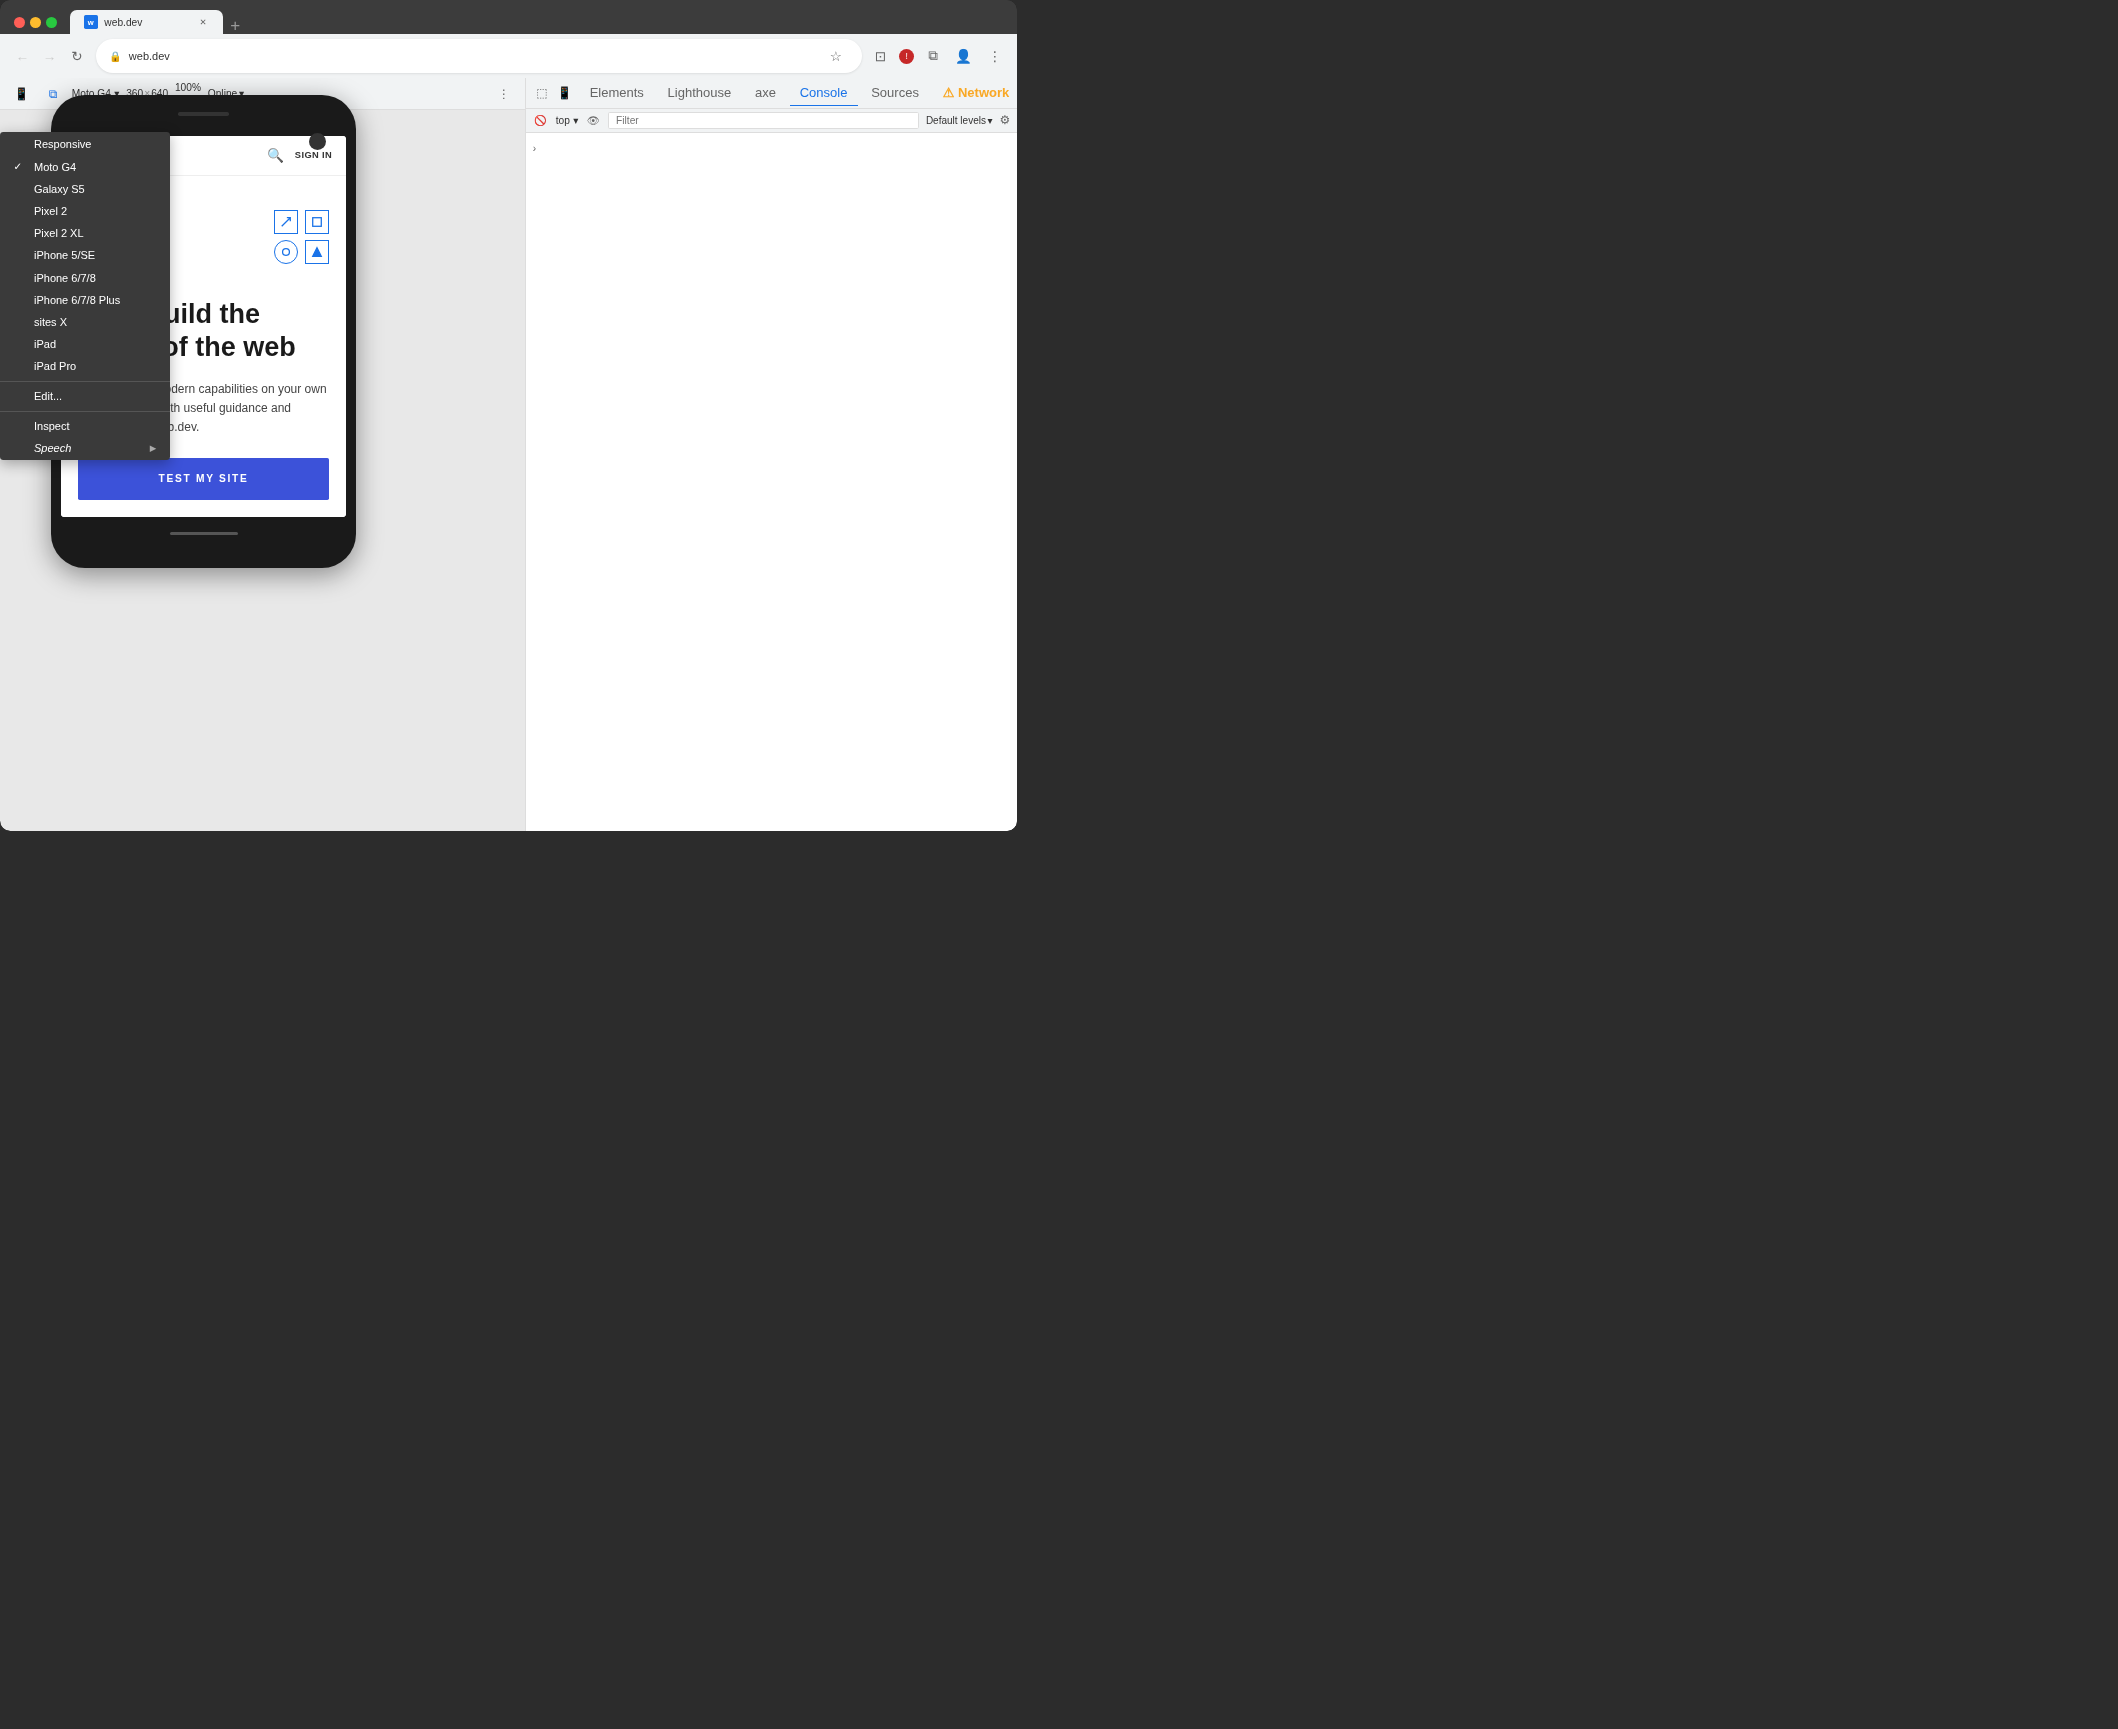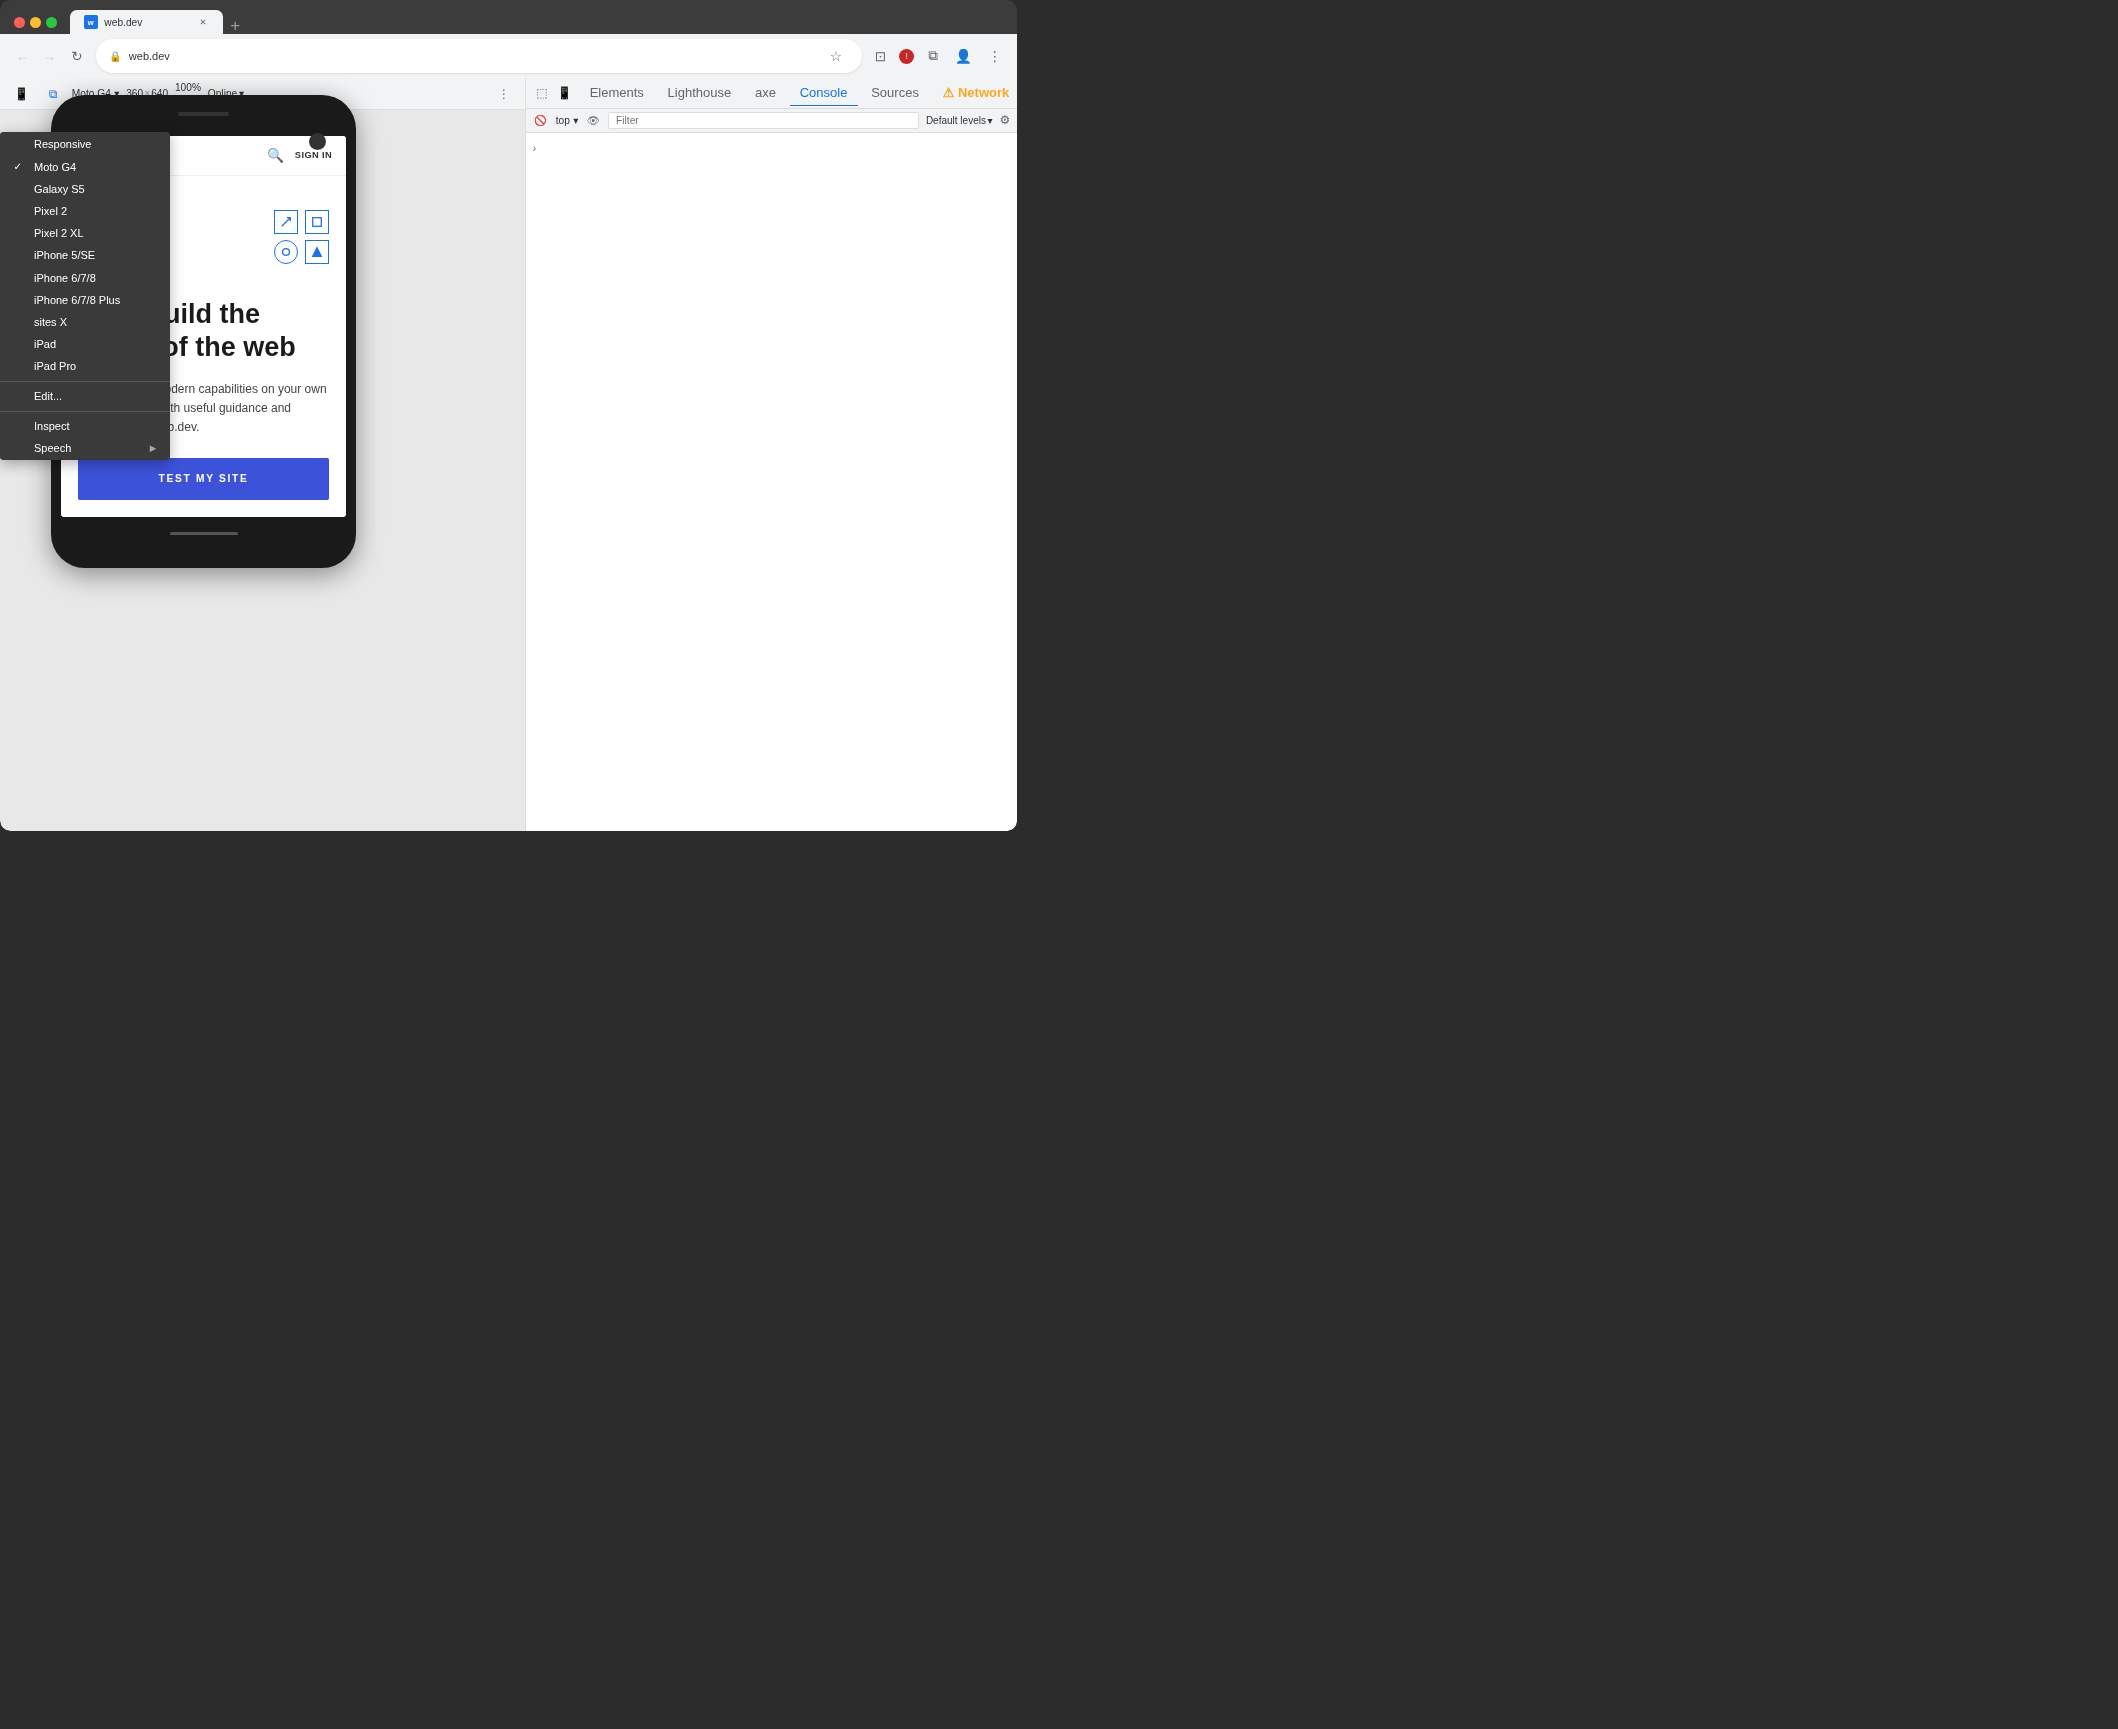--- a/index.html
+++ b/index.html
@@ -702,21 +702,21 @@
           <div class="dropdown-item">
             <span class="dropdown-check"></span>
             <span>Edit...</span>
           </div>
           <div class="dropdown-separator"></div>
           <div class="dropdown-item">
             <span class="dropdown-check"></span>
             <span>Inspect</span>
           </div>
           <div class="dropdown-item with-arrow">
-            <div style="display:flex;align-items:center;gap:6.8px;">
+            <div style="display:flex;align-items:center;gap:6.8px;font-style:italic;">
               <span class="dropdown-check"></span>
               <span>Speech</span>
             </div>
             <span class="arrow-right">▶</span>
           </div>
         </div>
       </div>
 
       <div class="phone-container">
         <div class="phone-mockup">

